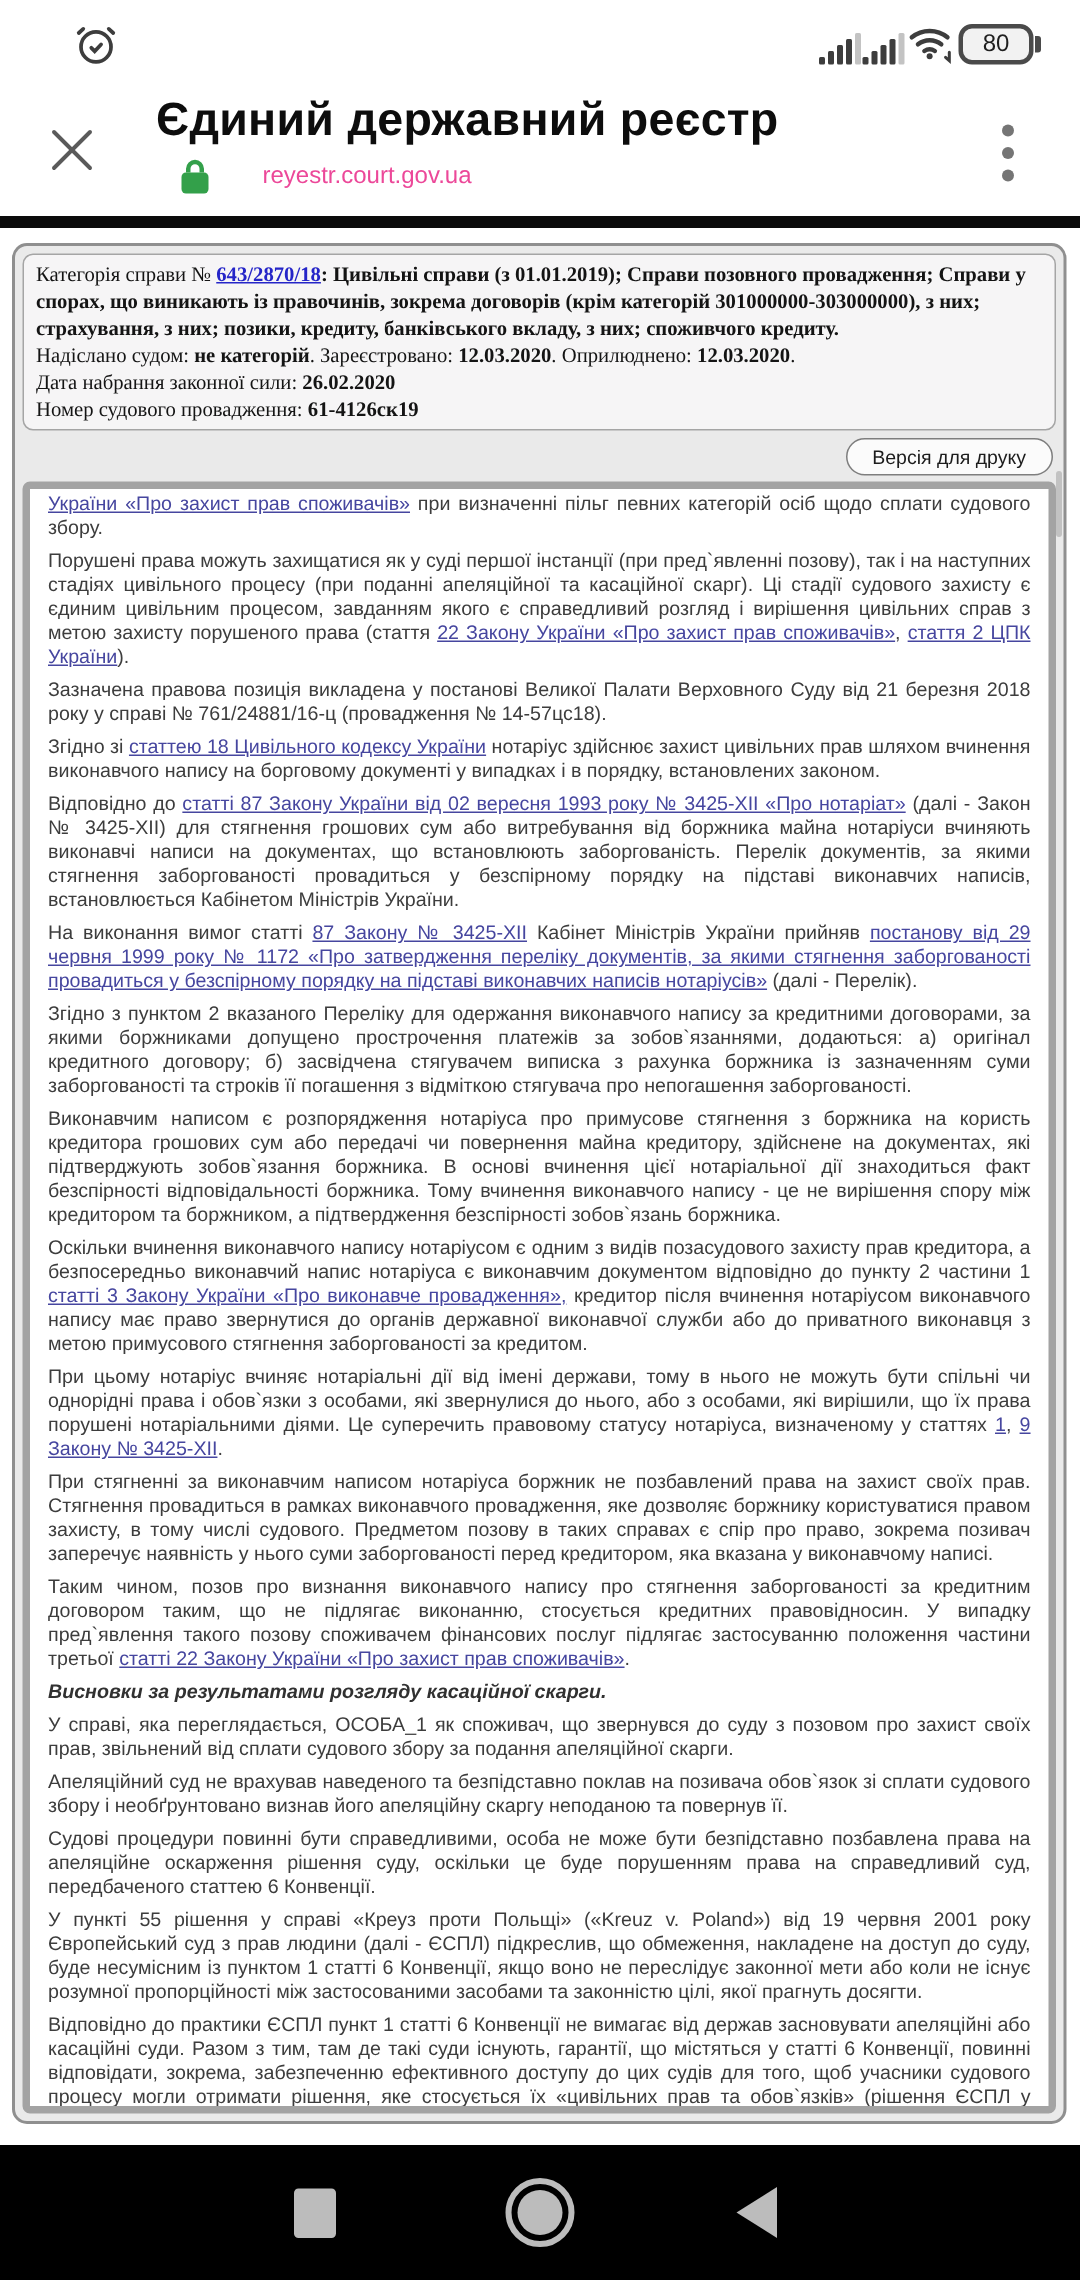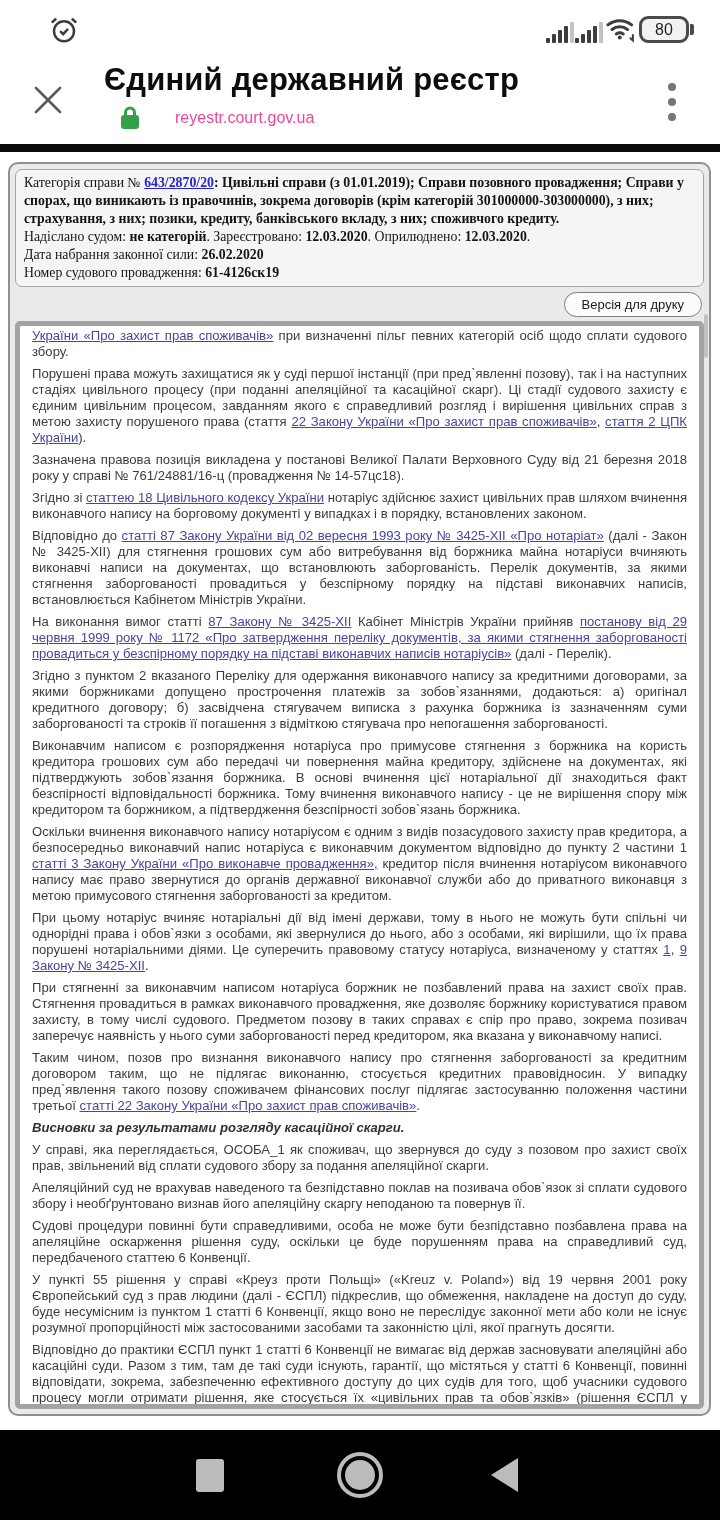--- a/index.html
+++ b/index.html
@@ -163,21 +163,21 @@
     <i></i>
   </div>
 </div>
 
 <div class="black-strip"></div>
 
 <div class="webpage">
   <div class="card">
     <div class="info-box">
       <div>
-          <div class="info-line"><span>Категорія справи № </span><a class="lnk" href="#">643/2870/20</a><span class="b">: Цивільні справи (з 01.01.2019); Справи позовного провадження; Справи у спорах, що виникають із правочинів, зокрема договорів (крім категорій 301000000-303000000), з них; страхування, з них; позики, кредиту, банківського вкладу, з них; споживчого кредиту.</span></div>
+          <div class="info-line"><span>Категорія справи № </span><a class="lnk" href="#">643/2870/18</a><span class="b">: Цивільні справи (з 01.01.2019); Справи позовного провадження; Справи у спорах, що виникають із правочинів, зокрема договорів (крім категорій 301000000-303000000), з них; страхування, з них; позики, кредиту, банківського вкладу, з них; споживчого кредиту.</span></div>
           <div class="info-line"><span>Надіслано судом: </span><span class="b">не категорій</span><span>. Зареєстровано: </span><span class="b">12.03.2020</span><span>. Оприлюднено: </span><span class="b">12.03.2020</span><span>.</span></div>
           <div class="info-line"><span>Дата набрання законної сили: </span><span class="b">26.02.2020</span></div>
           <div class="info-line"><span>Номер судового провадження: </span><span class="b">61-4126ск19</span></div>
         </div>
     </div>
     <div class="btn-row">
       <button class="print-btn">Версія для друку</button>
     </div>
     <div class="text-box">
       <div>

